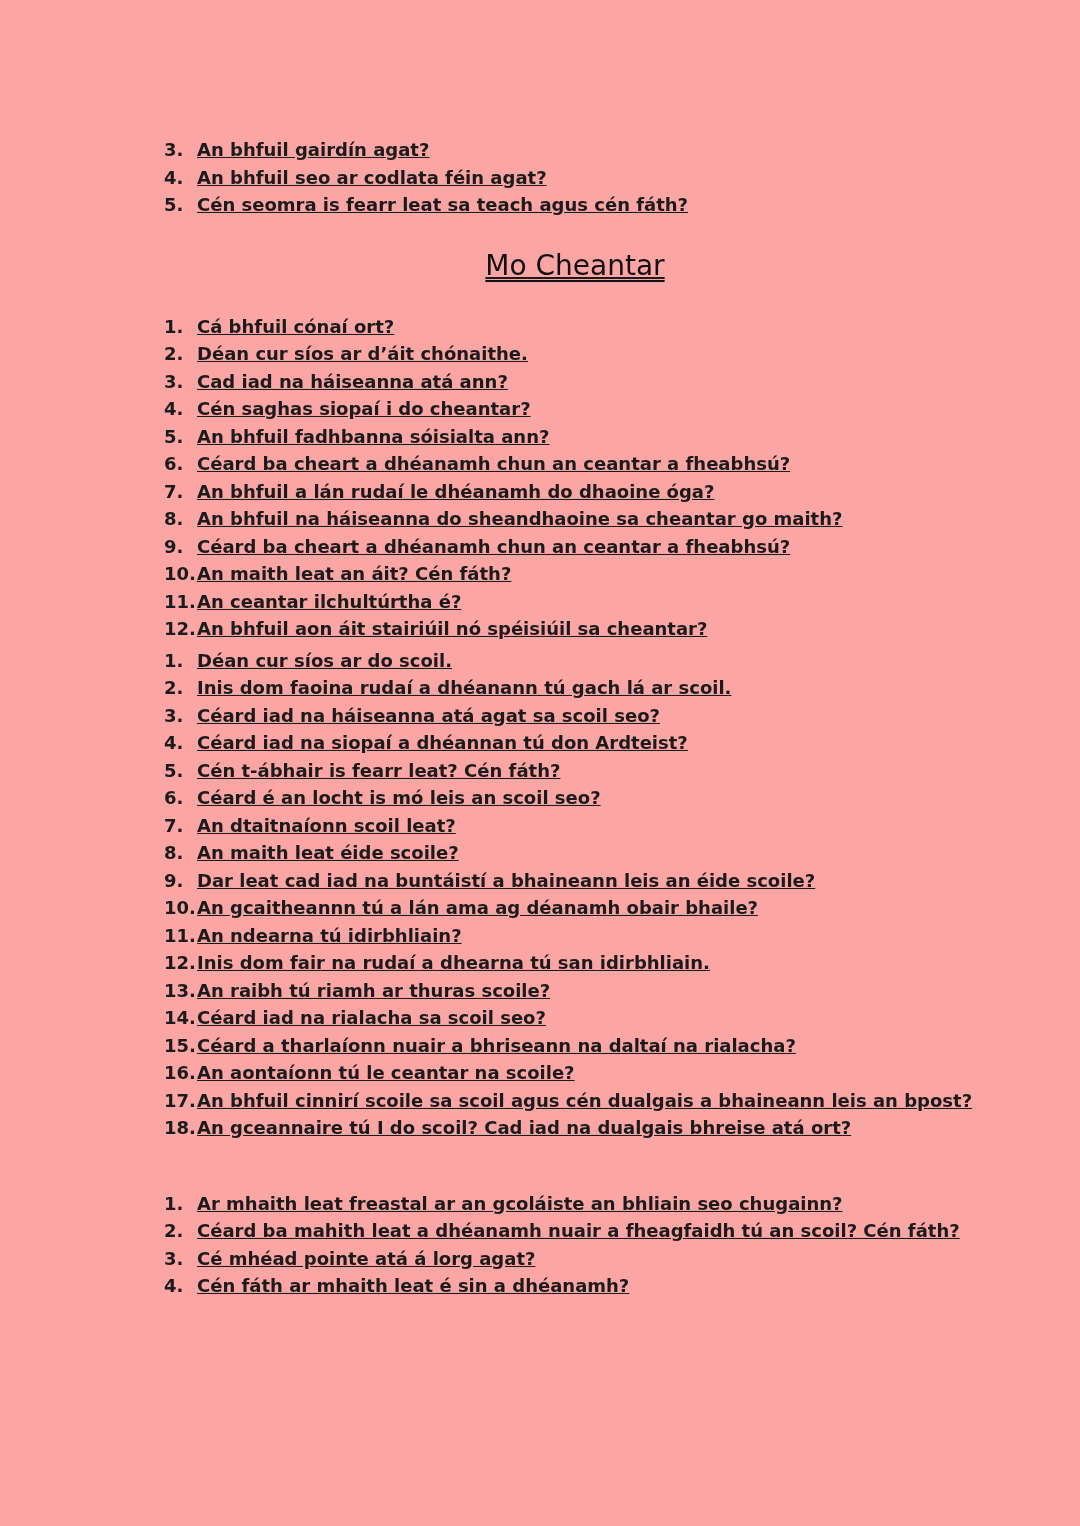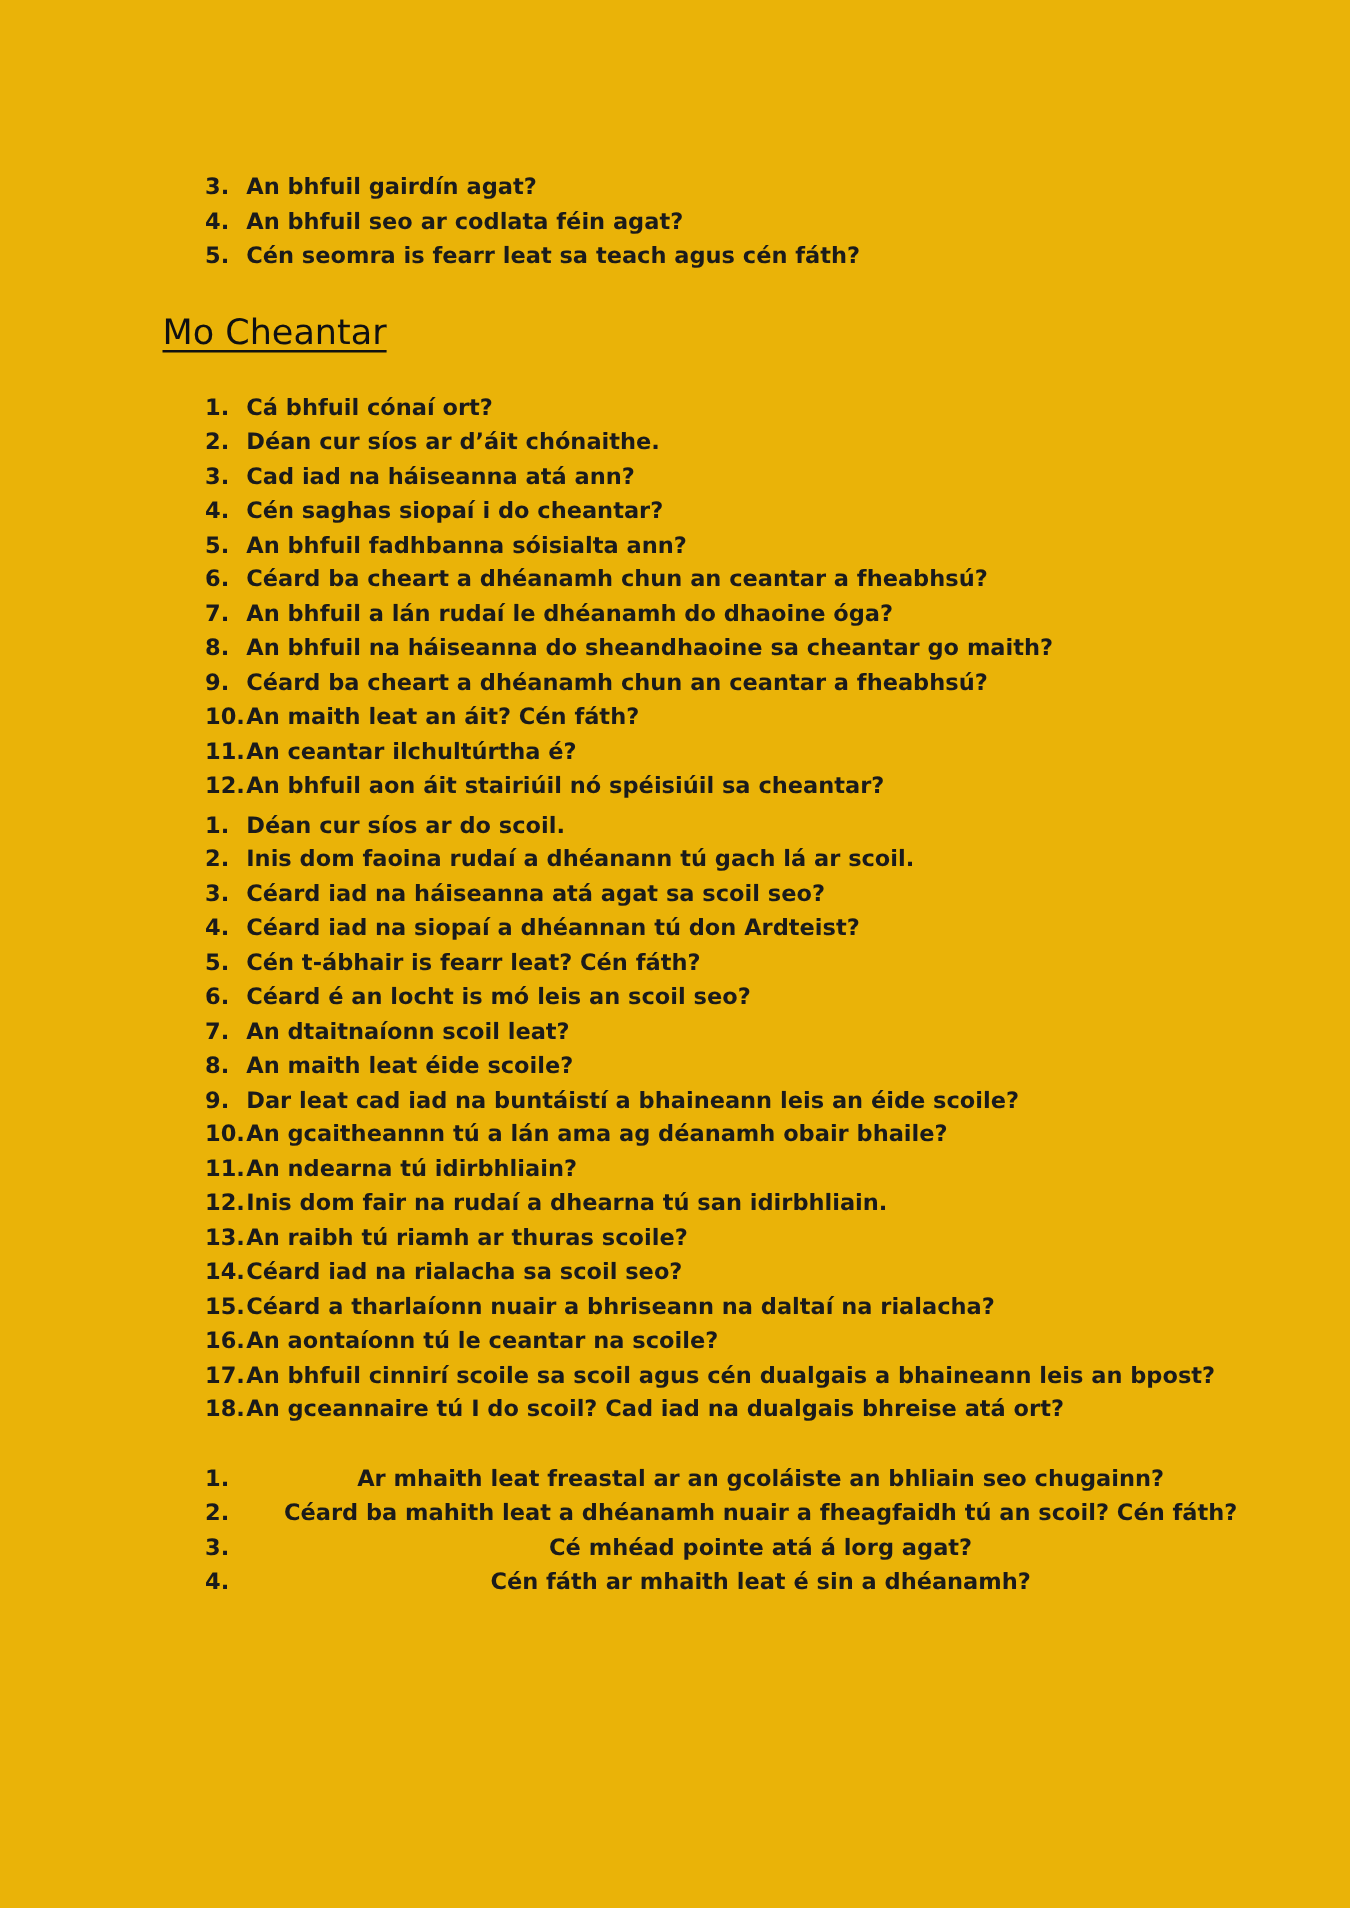--- a/index.html
+++ b/index.html
@@ -12,21 +12,22 @@
     height: 1526px;
     font-family: "DejaVu Sans", "Liberation Sans", sans-serif;
     color: #1b1b1b;
     overflow: hidden;
   }
   .page {
     box-sizing: border-box;
     width: 1080px;
     height: 1526px;
     padding: 136px 60px 0 130px;
-    background: #eab308;
+    background: #fca5a5;
+    text-decoration: underline;
   }
   
   ol.qlist {
     list-style: none;
     margin: 0;
     padding: 0;
     counter-reset: q;
     font-size: 18px;
     font-weight: 700;
     line-height: 27.5px;
@@ -46,28 +47,29 @@
   
   .qheading {
     font-size: 28px;
     font-weight: 400;
     line-height: 34px;
     margin: 0;
     text-decoration: underline;
     text-decoration-thickness: 2px;
     text-underline-offset: 5px;
     color: #111111;
+    text-align: center;
   }
   
   .section-1 .qheading { margin: 30px 0 0 0; }
   .section-1 .qlist   { margin-top: 30px; }
   .section-2 .qheading { margin: 20px 0 0 0; }
   .section-2 .qlist   { margin-top: 4px; }
   .section-3 .qheading { margin: 20px 0 0 0; }
-  .section-3 .qlist   { margin-top: 28px; text-align: center; }
+  .section-3 .qlist   { margin-top: 48px; }
 </style>
 </head>
 <body>
 
 <div class="page">
 
   <ol class="qlist" start="3" style="counter-reset: q 2;">
       <li>An bhfuil gairdín agat?</li>
       <li>An bhfuil seo ar codlata féin agat?</li>
       <li>Cén seomra is fearr leat sa teach agus cén fáth?</li>

